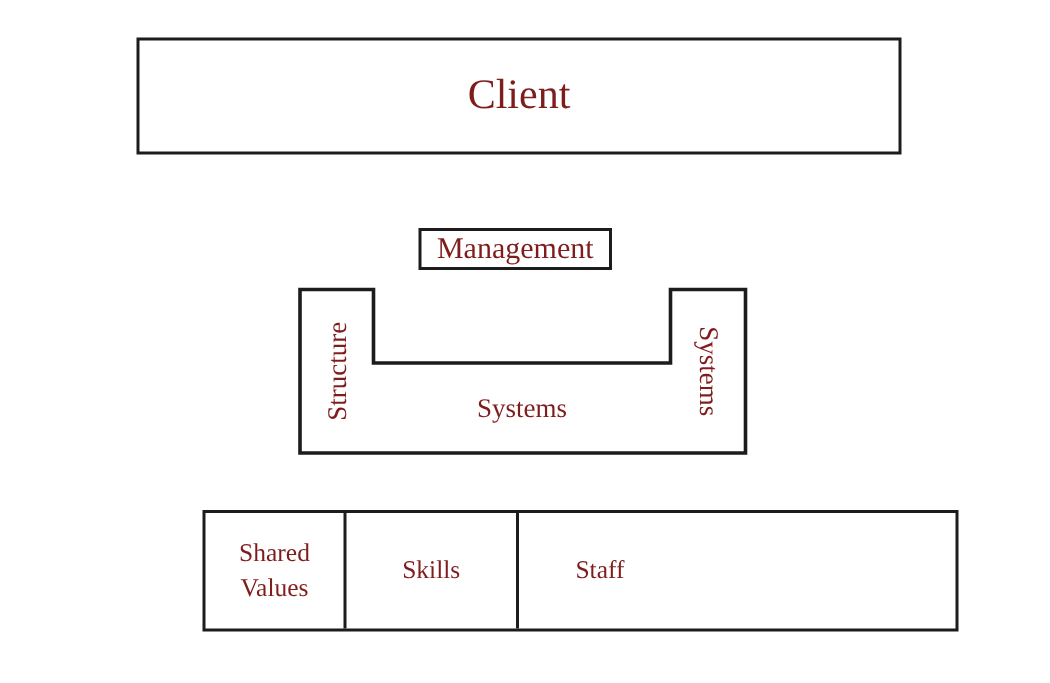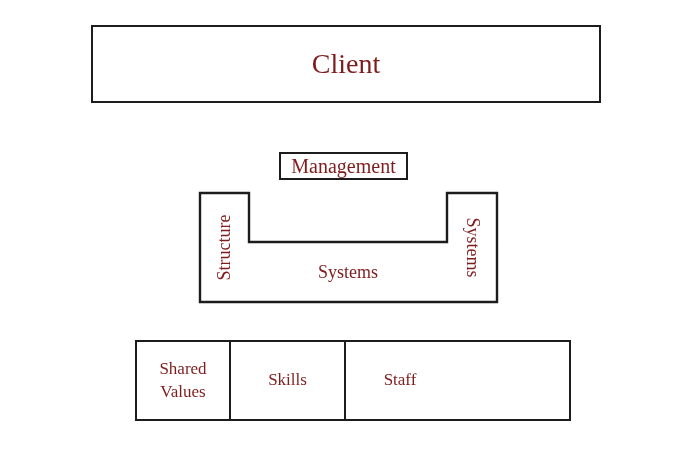--- a/index.html
+++ b/index.html
@@ -68,21 +68,21 @@
     transform: rotate(90deg);
     white-space: nowrap;
   }
   .u-label-strategy {
     left: 51px; top: 52px;
     width: 198px; height: 60px;
   }
   .bottom-row {
     position: absolute;
     left: 135px; top: 340px;
-    width: 436px; height: 81px;
+    width: 504px; height: 81px;
     box-sizing: border-box;
     border: 2px solid #1c1c1c;
     background: #ffffff;
     display: flex;
   }
   .bottom-cell {
     box-sizing: border-box;
     display: flex;
     align-items: center;
     justify-content: center;

